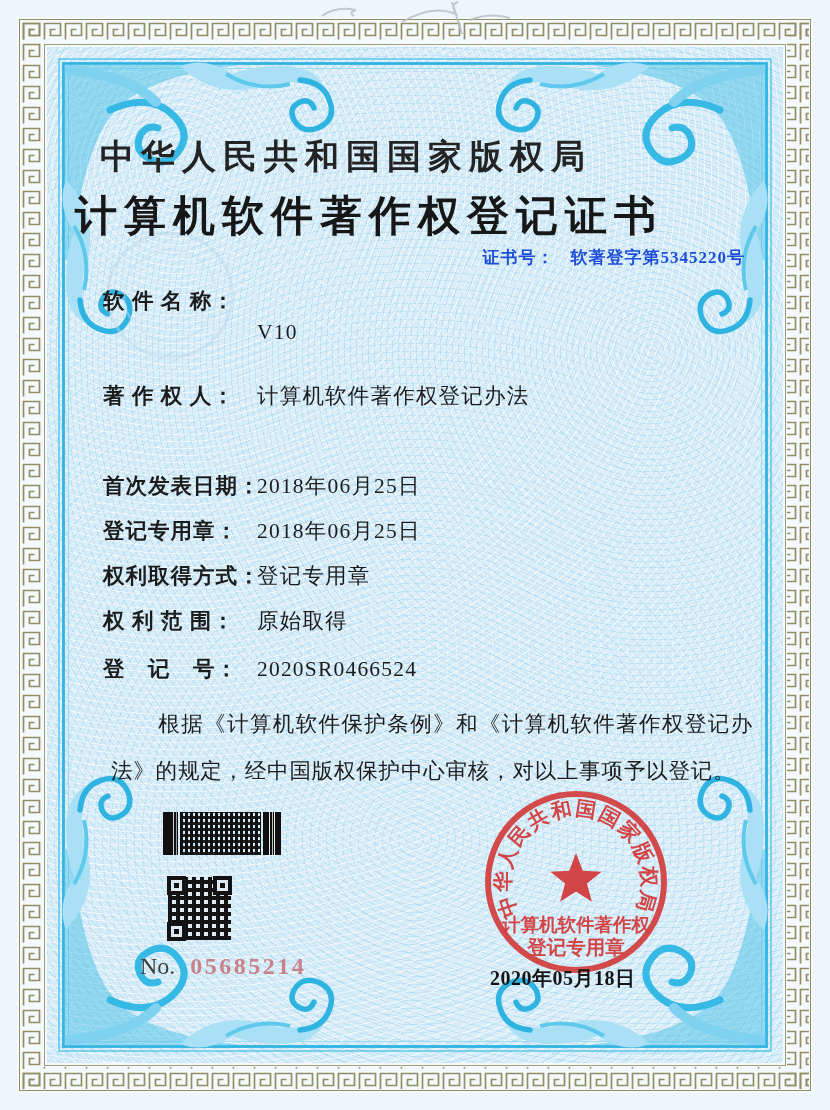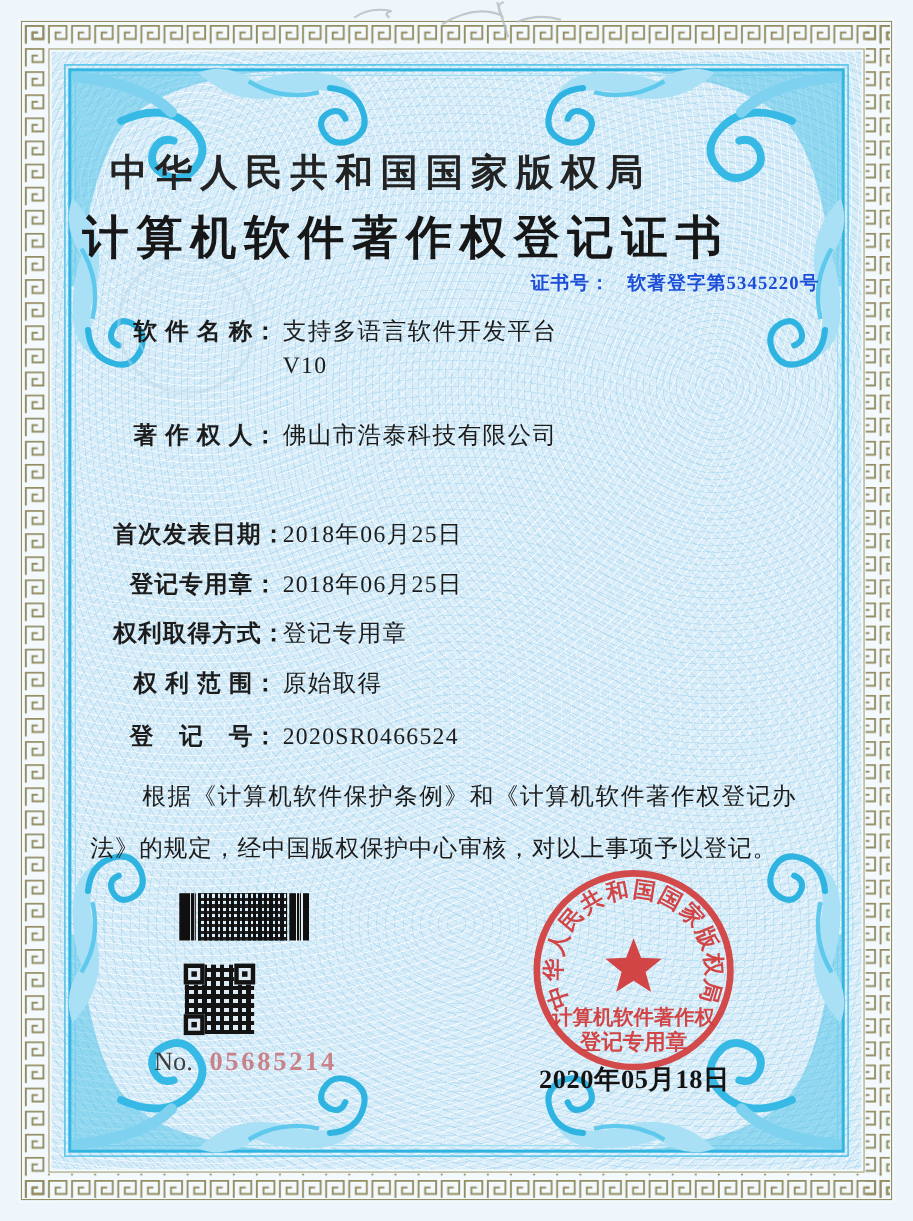--- a/index.html
+++ b/index.html
@@ -37,28 +37,28 @@
   }
   .certno{
     position:absolute;left:0;top:246px;width:745px;
     text-align:right;font-size:17px;font-weight:600;color:#1d4ed8;letter-spacing:1px;
   }
   .certno .certno-value{margin-left:16px;}
 
   .field-row{position:absolute;left:0;width:760px;font-size:21.5px;}
   .flabel{
     position:absolute;left:103px;top:0;width:150px;
-    font-weight:600;color:#1c1c1c;letter-spacing:1px;white-space:nowrap;text-align:right;
+    font-weight:600;color:#1c1c1c;letter-spacing:1px;white-space:nowrap;
   }
   .fvalue{
     position:absolute;left:257px;top:0;width:480px;
     color:#1c1c1c;letter-spacing:1.2px;line-height:31px;
   }
   .statement{
-    position:absolute;left:82px;top:701px;width:642px;
+    position:absolute;left:111px;top:701px;width:642px;
     font-size:21.5px;line-height:47px;color:#1c1c1c;
     text-indent:2.2em;letter-spacing:0.8px;text-align:justify;
   }
 
   
   .barcode{position:absolute;left:163px;top:812px;width:118px;height:43px;display:flex;}
   .bc-left{width:15px;height:100%;background:
       repeating-linear-gradient(90deg,#101010 0 10px, #cfd6d9 10px 11px, #101010 11px 13px, #9aa2a6 13px 14px, #101010 14px 15px);}
   .bc-mid{flex:1;height:100%;margin:0 2px;
     background-image:
@@ -74,21 +74,21 @@
   }
   .finder{position:absolute;width:19px;height:19px;background:#dcebf4;border:4px solid #131313;box-sizing:border-box;}
   .finder::after{content:"";position:absolute;left:3px;top:3px;width:5px;height:5px;background:#131313;}
   .finder.tl{left:-1px;top:-1px;} .finder.tr{right:-1px;top:-1px;} .finder.bl{left:-1px;bottom:-1px;}
   .serial{position:absolute;left:140px;top:953px;font-size:24px;color:#3f3f3f;}
   .serial .num{color:#c9828a;letter-spacing:2.5px;margin-left:15px;font-weight:600;}
 
   .seal-svg{position:absolute;left:468px;top:790px;z-index:4;}
   .issue-date{
     position:absolute;left:490px;top:965px;z-index:5;
-    font-size:24px;font-weight:600;color:#141414;letter-spacing:0.5px;
+    font-size:20px;font-weight:600;color:#141414;letter-spacing:0.5px;
   }
 </style>
 </head>
 <body>
 
 <div class="page">
 
   <div class="paper-bg"></div>
 
   <svg class="frame-svg" width="830" height="1110" viewBox="0 0 830 1110">
@@ -148,26 +148,26 @@
     <div class="authority">中华人民共和国国家版权局</div>
 
     <div class="cert-title">计算机软件著作权登记证书</div>
 
     <div class="certno">
       <span>证书号：</span><span class="certno-value">软著登字第5345220号</span>
     </div>
 
     <div class="field-row" style="top:286px">
       <span class="flabel">软 件 名 称：</span>
-      <span class="fvalue"><span>支持多语言软件开发平台</span><br><span>V10</span></span>
+      <span class="fvalue"><br><span>V10</span></span>
     </div>
 
     <div class="field-row" style="top:381px">
       <span class="flabel">著 作 权 人：</span>
-      <span class="fvalue">佛山市浩泰科技有限公司</span>
+      <span class="fvalue">计算机软件著作权登记办法</span>
     </div>
 
     <div class="field-row" style="top:471px">
       <span class="flabel">首次发表日期：</span>
       <span class="fvalue">2018年06月25日</span>
     </div>
 
     <div class="field-row" style="top:516px">
       <span class="flabel">登记专用章：</span>
       <span class="fvalue">2018年06月25日</span>

